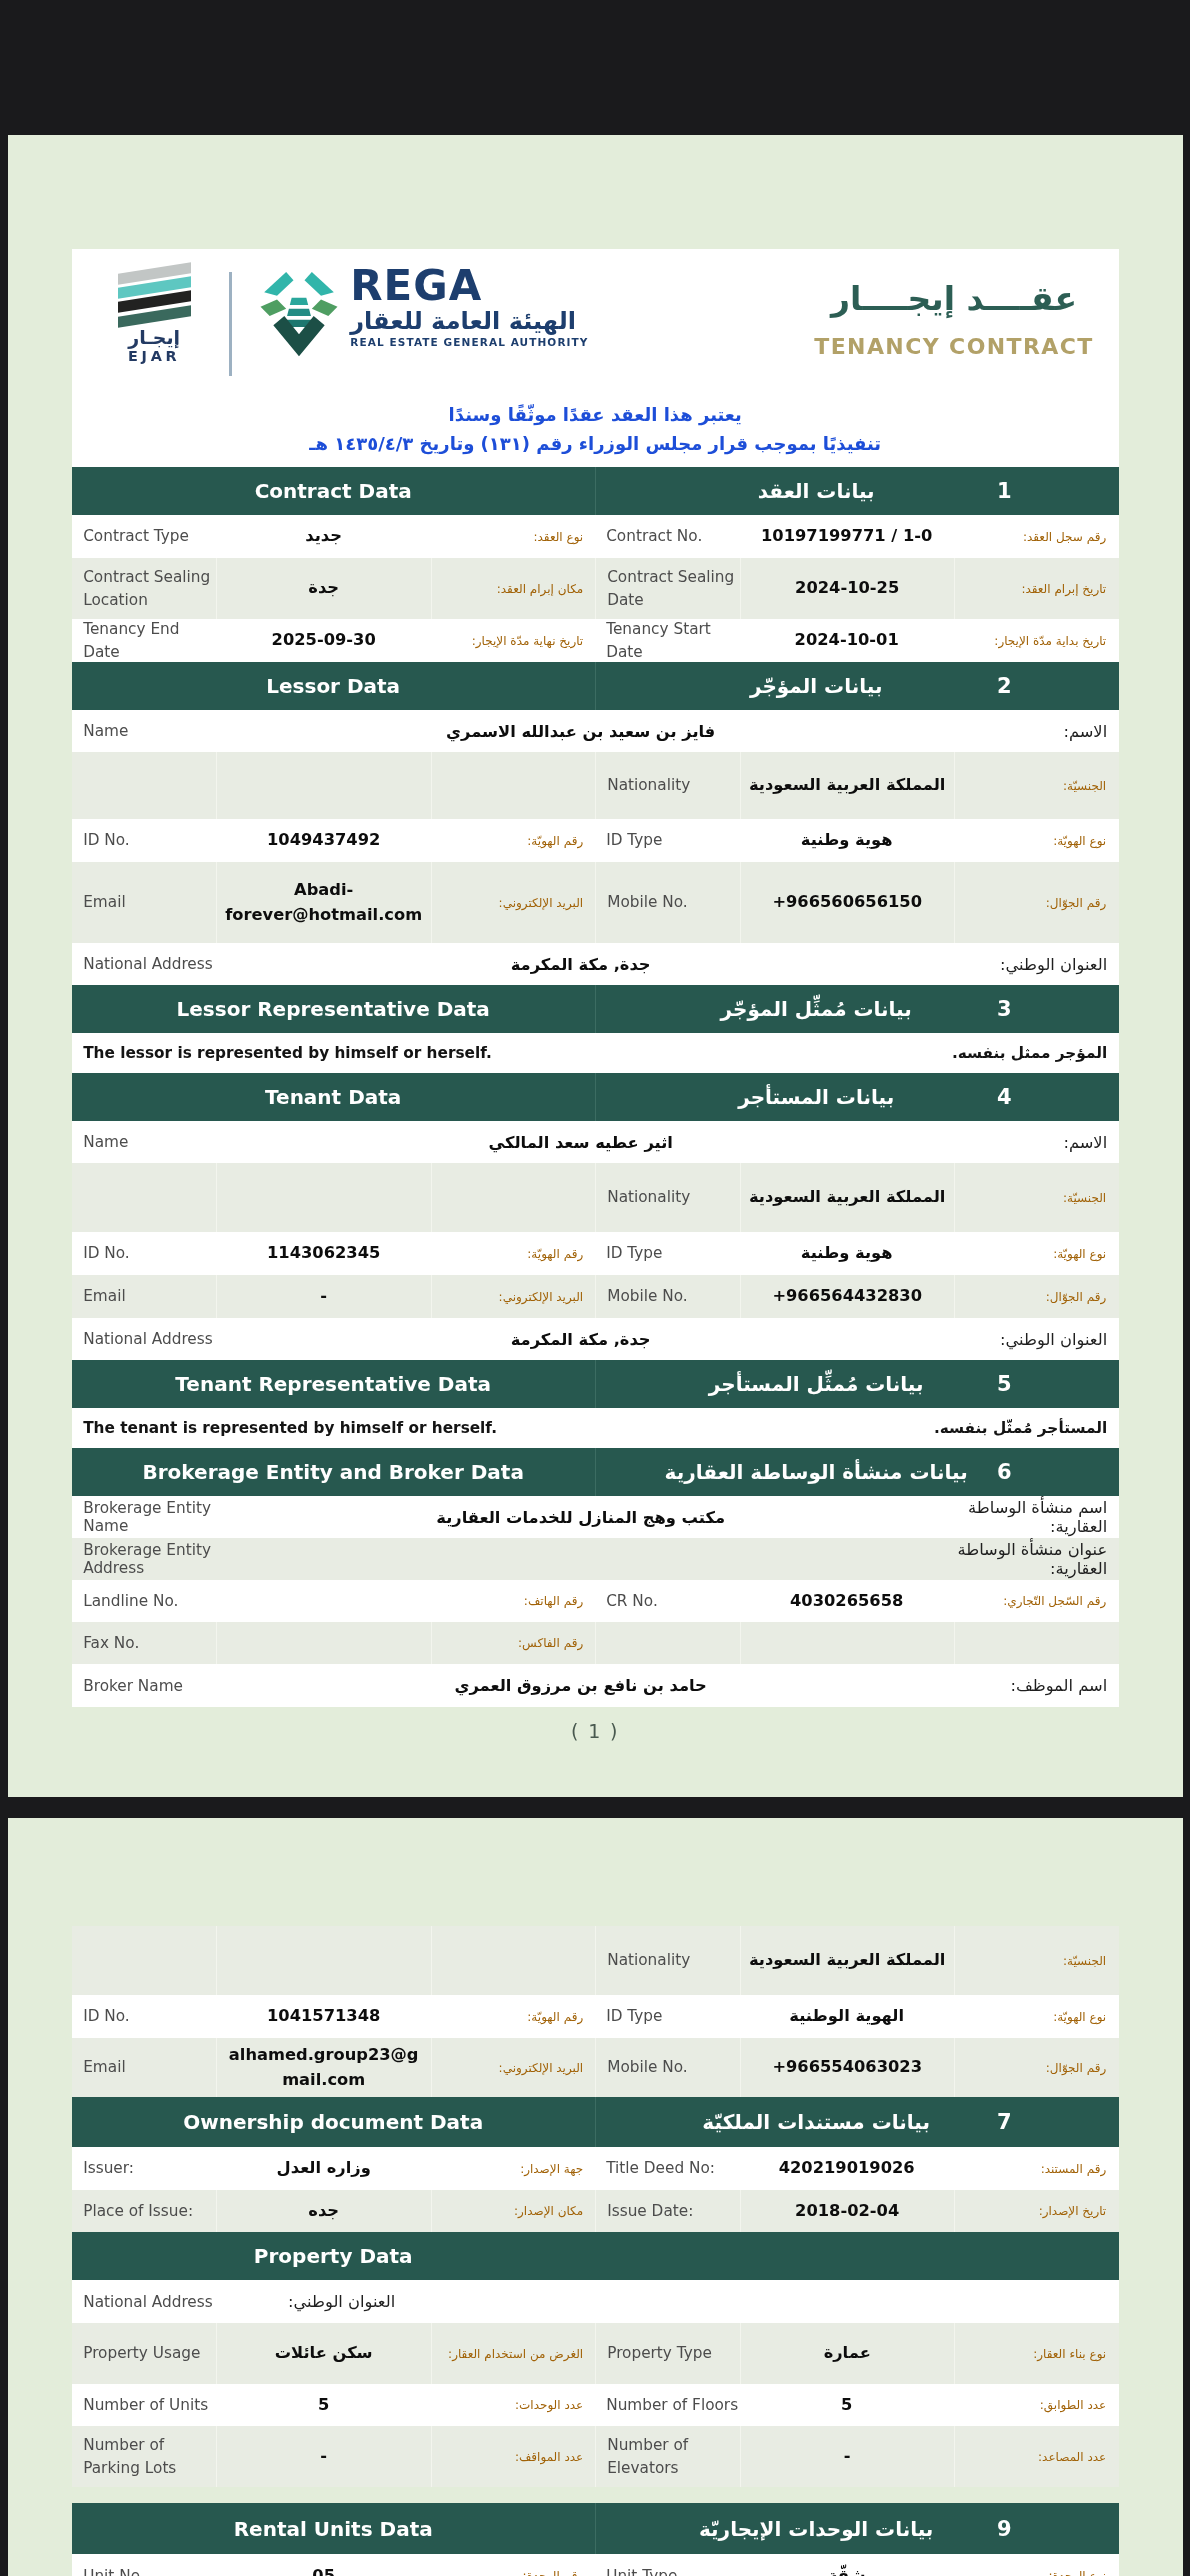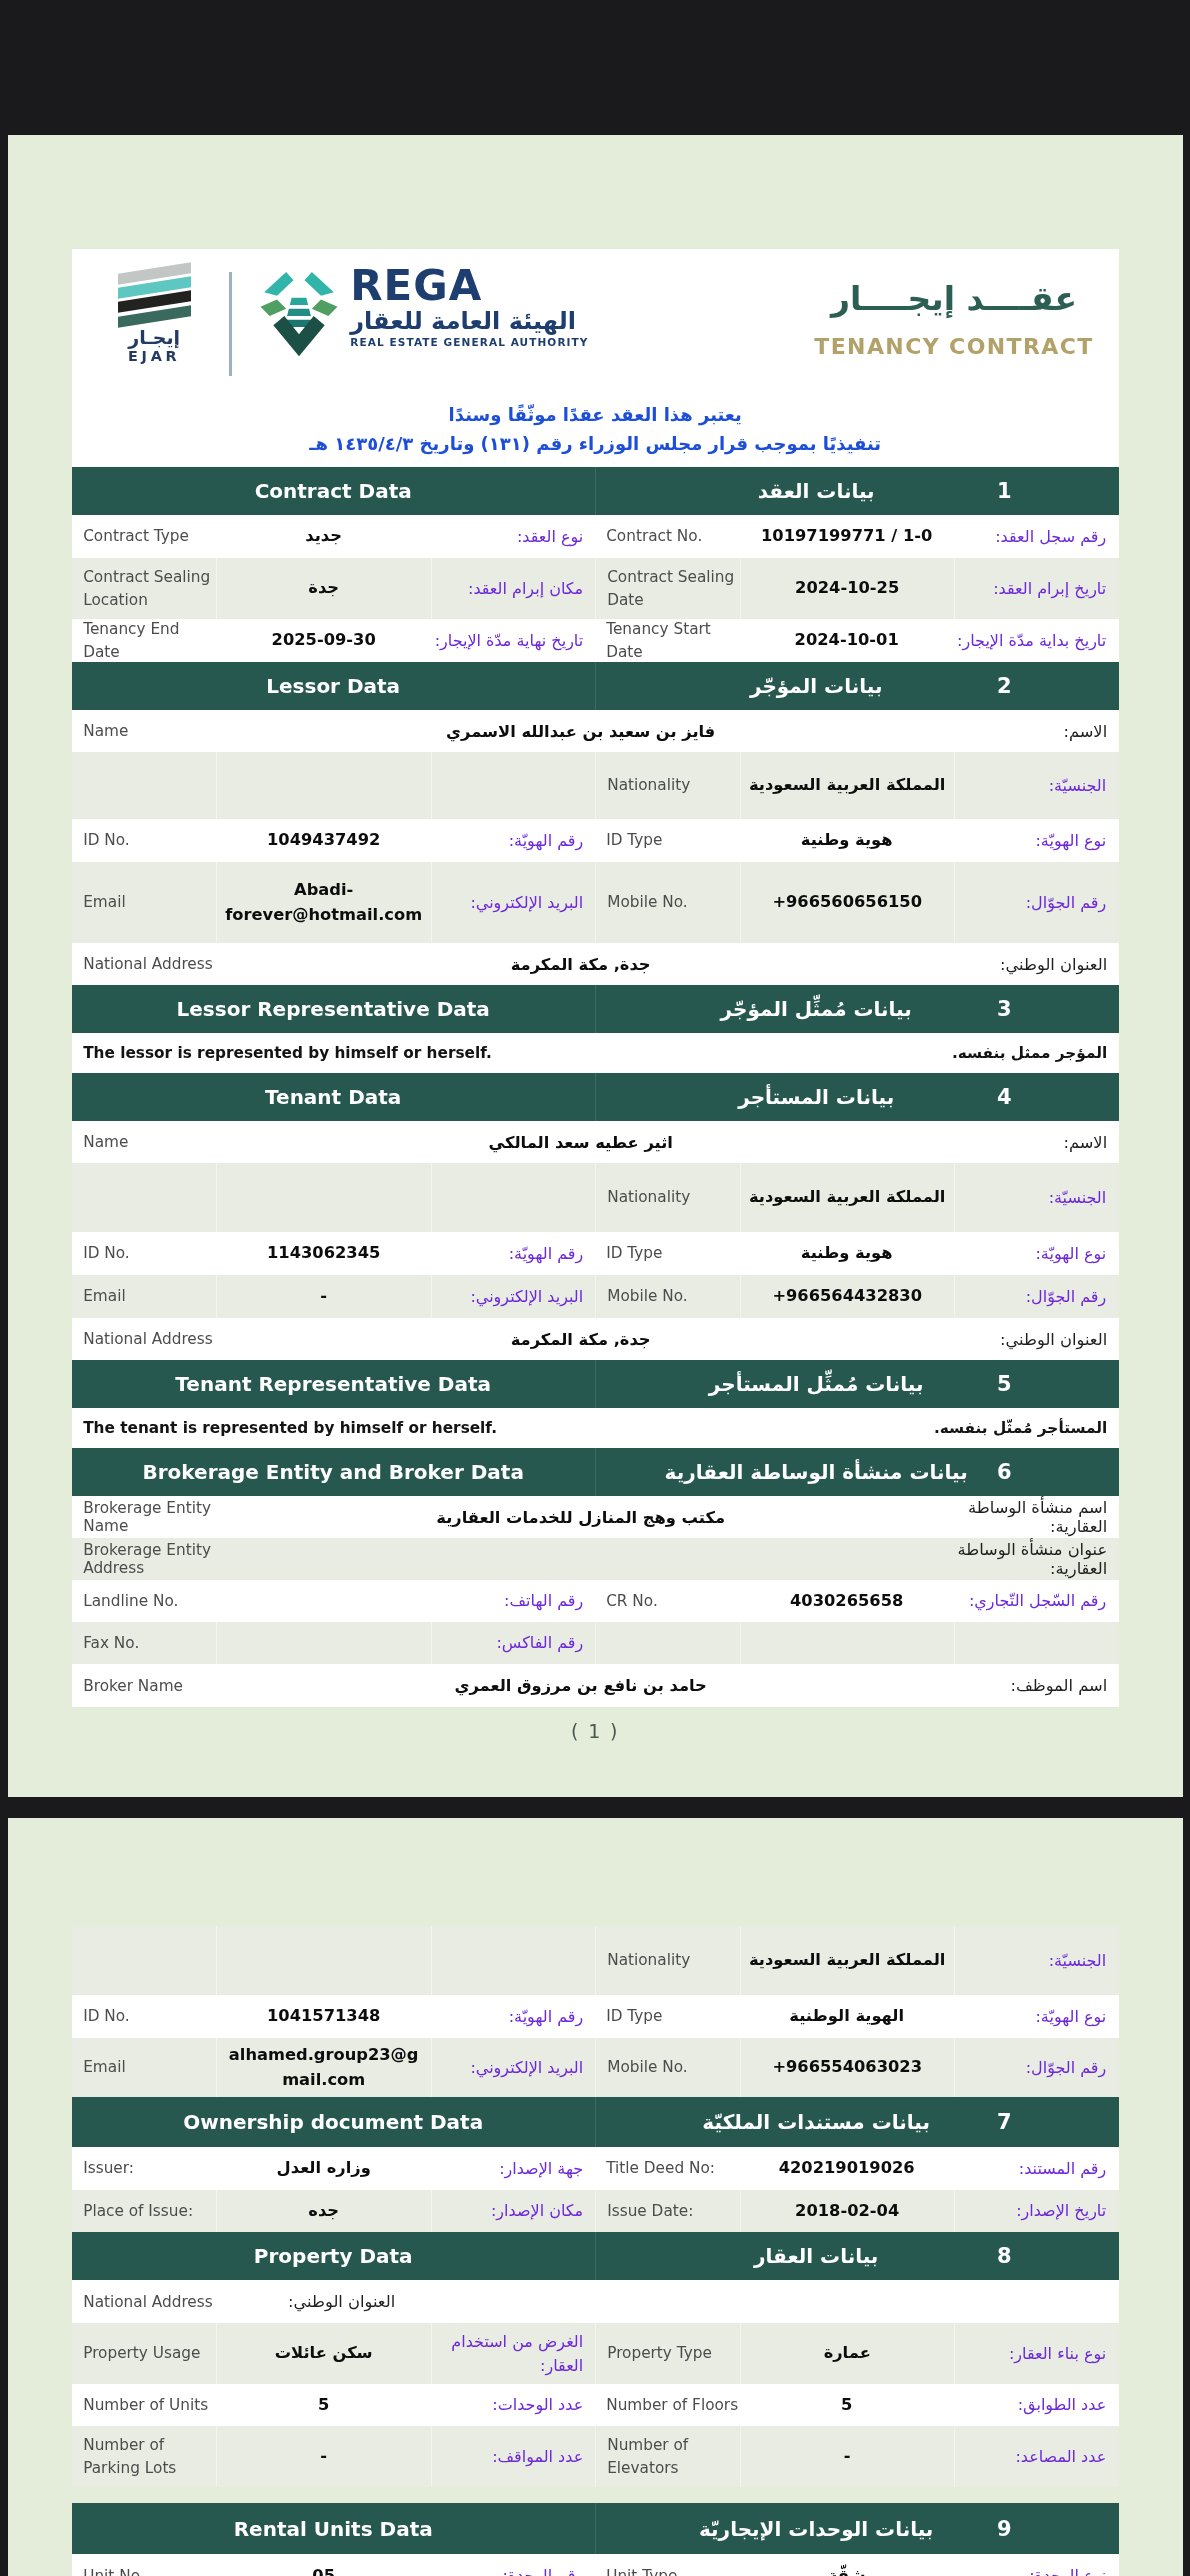--- a/index.html
+++ b/index.html
@@ -47,21 +47,21 @@
   .row.shaded{background:#e8ece3;}
   .h42{height:40px;} .h44{height:42px;} .h45{height:43px;} .h62{height:59px;}
   .h64{height:61px;} .h70{height:67px;} .h72{height:69px;} .h85{height:81px;}
   .half{width:523px;display:flex;align-items:center;height:100%;box-sizing:border-box;}
   .row.shaded .half+.half{border-left:1.9px solid #f3f5ee;}
   .c-en{width:144px;padding-left:11.5px;font-size:15.3px;color:#4c4c4c;line-height:1.45;box-sizing:border-box;}
   .c-val{flex:1;text-align:center;font-weight:bold;font-size:16.3px;color:#0d0d0d;line-height:1.5;
          overflow-wrap:anywhere;padding:0 3.8px;}
   .row.shaded .c-val{border-left:1.9px solid #f3f5ee;border-right:1.9px solid #f3f5ee;align-self:stretch;
          display:flex;align-items:center;justify-content:center;}
-  .c-ar{width:163px;padding-right:11.5px;text-align:right;direction:rtl;font-size:16px;color:#6d28d9;
+  .c-ar{width:163px;padding-right:11.5px;text-align:right;direction:rtl;font-size:12px;color:#a16207;
         box-sizing:border-box;line-height:1.5;}
   
   .c-enf{width:153px;padding-left:11.5px;font-size:15.3px;color:#4c4c4c;box-sizing:border-box;}
   .c-valf{flex:1;text-align:center;font-weight:bold;font-size:16.3px;color:#0d0d0d;}
   .c-arf{width:182px;padding-right:11.5px;text-align:right;direction:rtl;font-size:16.3px;color:#1f1f1f;box-sizing:border-box;}
   
   .rep{display:flex;justify-content:space-between;align-items:center;background:#fff;padding:0 11.5px;}
   .rep-en{font-size:15.3px;font-weight:bold;color:#141414;}
   .rep-ar{font-size:15.3px;font-weight:bold;color:#141414;direction:rtl;}
   .pagenum{text-align:center;margin-top:13.4px;font-size:19px;color:#49594f;letter-spacing:1.9px;}
@@ -425,24 +425,20 @@
           <span class="c-en">Issue Date:</span>
           <span class="c-val" dir="auto">2018-02-04</span>
           <span class="c-ar">تاريخ الإصدار:</span>
         </div>
       </div>
 
       <div class="sec h50">
         <div class="halfL">
             <span class="sec-title">Property Data</span>
           </div>
-        <div class="halfR">
-            <span class="sec-title sec-ar">بيانات العقار</span>
-            <span class="sec-num">8</span>
-          </div>
       </div>
       <div class="row h45">
         <span class="c-enf">National Address</span>
         <span class="c-arf">العنوان الوطني:</span>
       </div>
       <div class="row shaded h64">
         <div class="half">
           <span class="c-en">Property Usage</span>
           <span class="c-val" dir="auto">سكن عائلات</span>
           <span class="c-ar">الغرض من استخدام العقار:</span>

